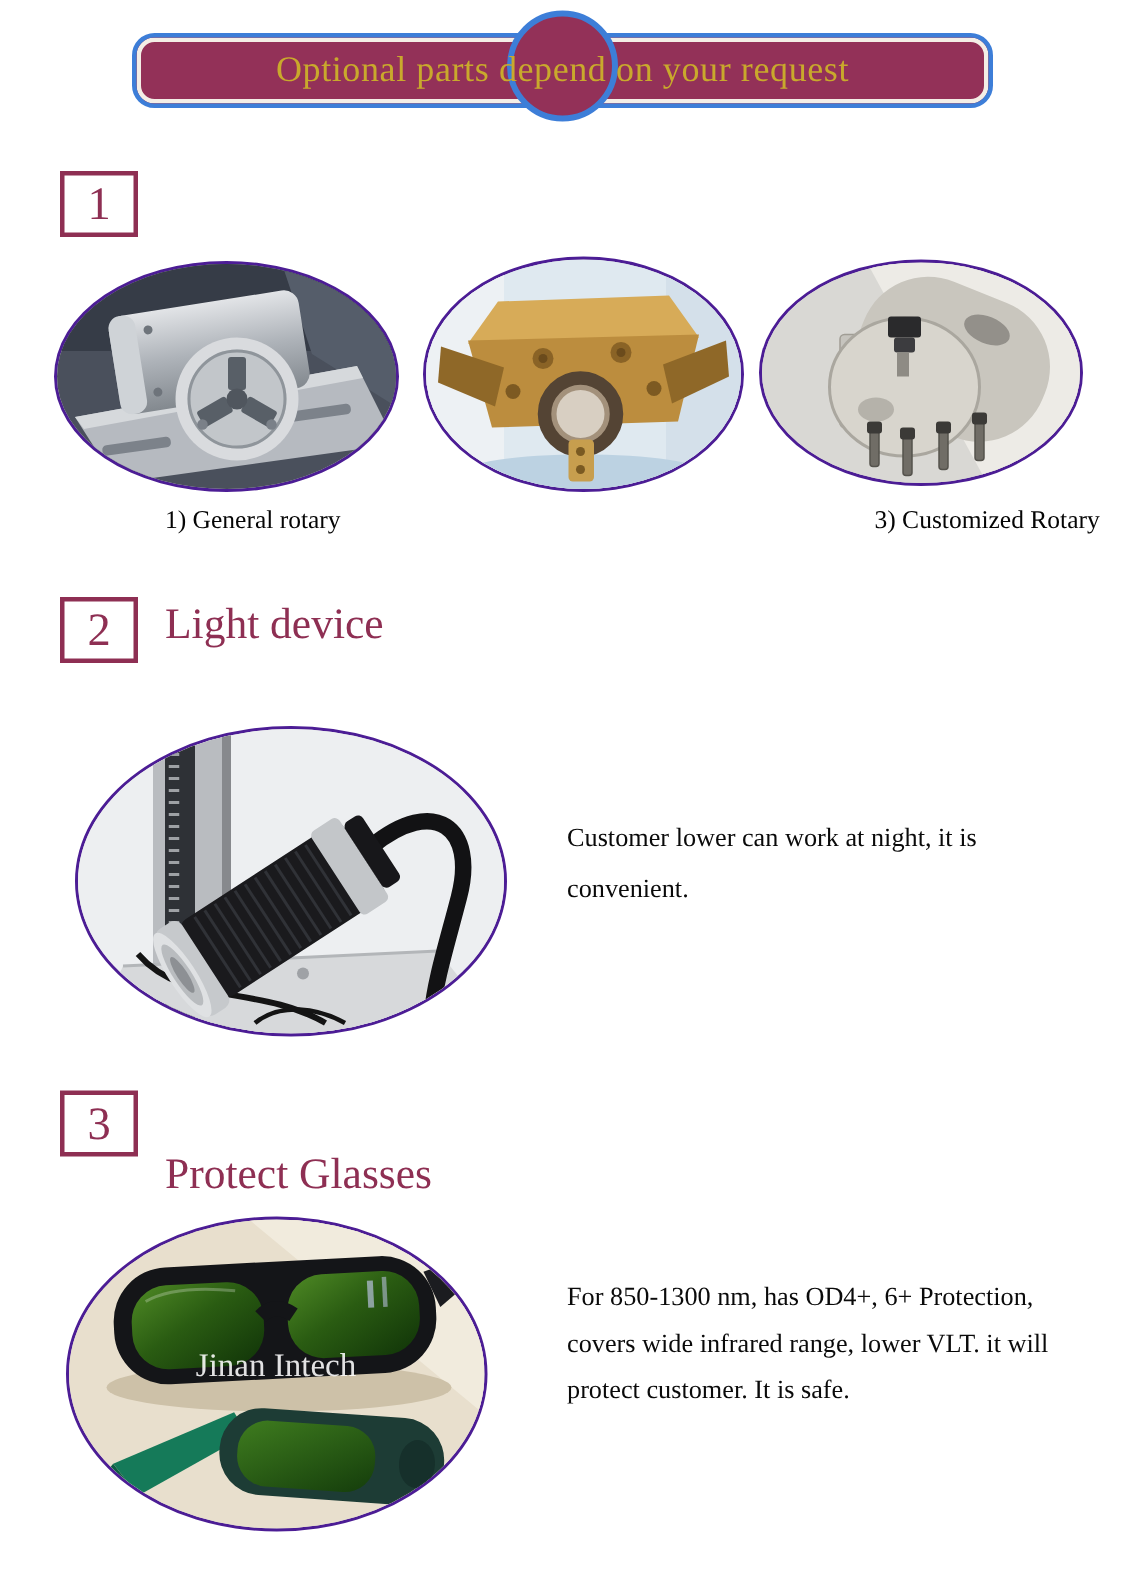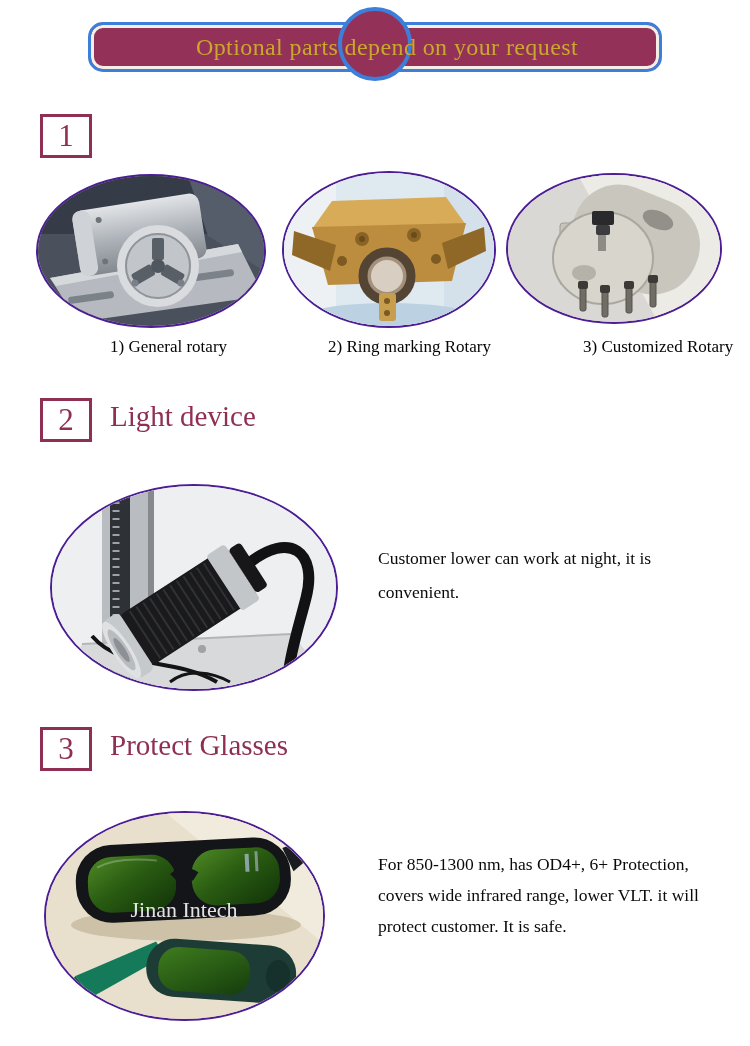--- a/index.html
+++ b/index.html
@@ -13,32 +13,32 @@
     background:#933158; border:3px solid #3d7ed8; border-radius:15px;
     box-shadow: inset 0 0 0 3px #f4eee6;
   }
   .banner-circle {
     position:absolute; left:338px; top:7px; width:66px; height:66px;
     background:#933158; border:4px solid #3d7ed8; border-radius:50%;
   }
   .banner-label {
     position:absolute; left:88px; top:22px; width:574px; height:50px;
     display:flex; align-items:center; justify-content:center;
-    color:#c9a92c; font-size:24px; letter-spacing:.4px; z-index:3;padding-left:12px;
+    color:#c9a92c; font-size:24px; letter-spacing:.4px; z-index:3;
   }
   
   .num-box {
     position:absolute; left:40px; width:46px; height:38px; background:#ffffff;
     border:3px solid #8e2f53; color:#8e2f53; font-size:31px;
     display:flex; align-items:center; justify-content:center;
   }
   .sec-title { position:absolute; left:110px; color:#8e2f53; font-size:29px; white-space:nowrap; }
   #num1 { top:114px; }  #title1 { top:116px; }
   #num2 { top:398px; }  #title2 { top:400px;text-align:right; }
-  #num3 { top:727px; }  #title3 { top:729px;text-align:center; }
+  #num3 { top:727px; }  #title3 { top:767px;text-align:center; }
   
   .oval {
     position:absolute; border-radius:50%; overflow:hidden;
     border:2px solid #4c1d95; background:#ddd;
   }
   .oval svg { display:block; width:100%; height:100%; }
   #oval1 { left:36px;  top:174px; width:226px; height:150px; }
   #oval2 { left:282px; top:171px; width:210px; height:153px; }
   #oval3 { left:506px; top:173px; width:212px; height:147px; }
   #oval-light   { left:50px; top:484px; width:284px; height:203px; }
@@ -151,21 +151,20 @@
       <g fill="#3b3a37">
         <rect x="70" y="106" width="10" height="8" rx="2"></rect>
         <rect x="92" y="110" width="10" height="8" rx="2"></rect>
         <rect x="116" y="106" width="10" height="8" rx="2"></rect>
         <rect x="140" y="100" width="10" height="8" rx="2"></rect>
       </g>
     </svg>
   </div>
 
   <div class="caption" id="cap1">1) General rotary</div>
-  <div class="caption" id="cap2">2) Ring marking Rotary</div>
   <div class="caption" id="cap3">3) Customized Rotary</div>
 
   <div class="num-box" id="num2">2</div>
   <div class="sec-title" id="title2">Light device</div>
 
   <div class="oval" id="oval-light">
     <svg viewBox="0 0 284 203">
       <rect width="284" height="203" fill="#edeff1"></rect>
       <rect x="50" y="0" width="52" height="203" fill="#b9bcc0"></rect>
       <rect x="58" y="0" width="20" height="203" fill="#2e3136"></rect>

